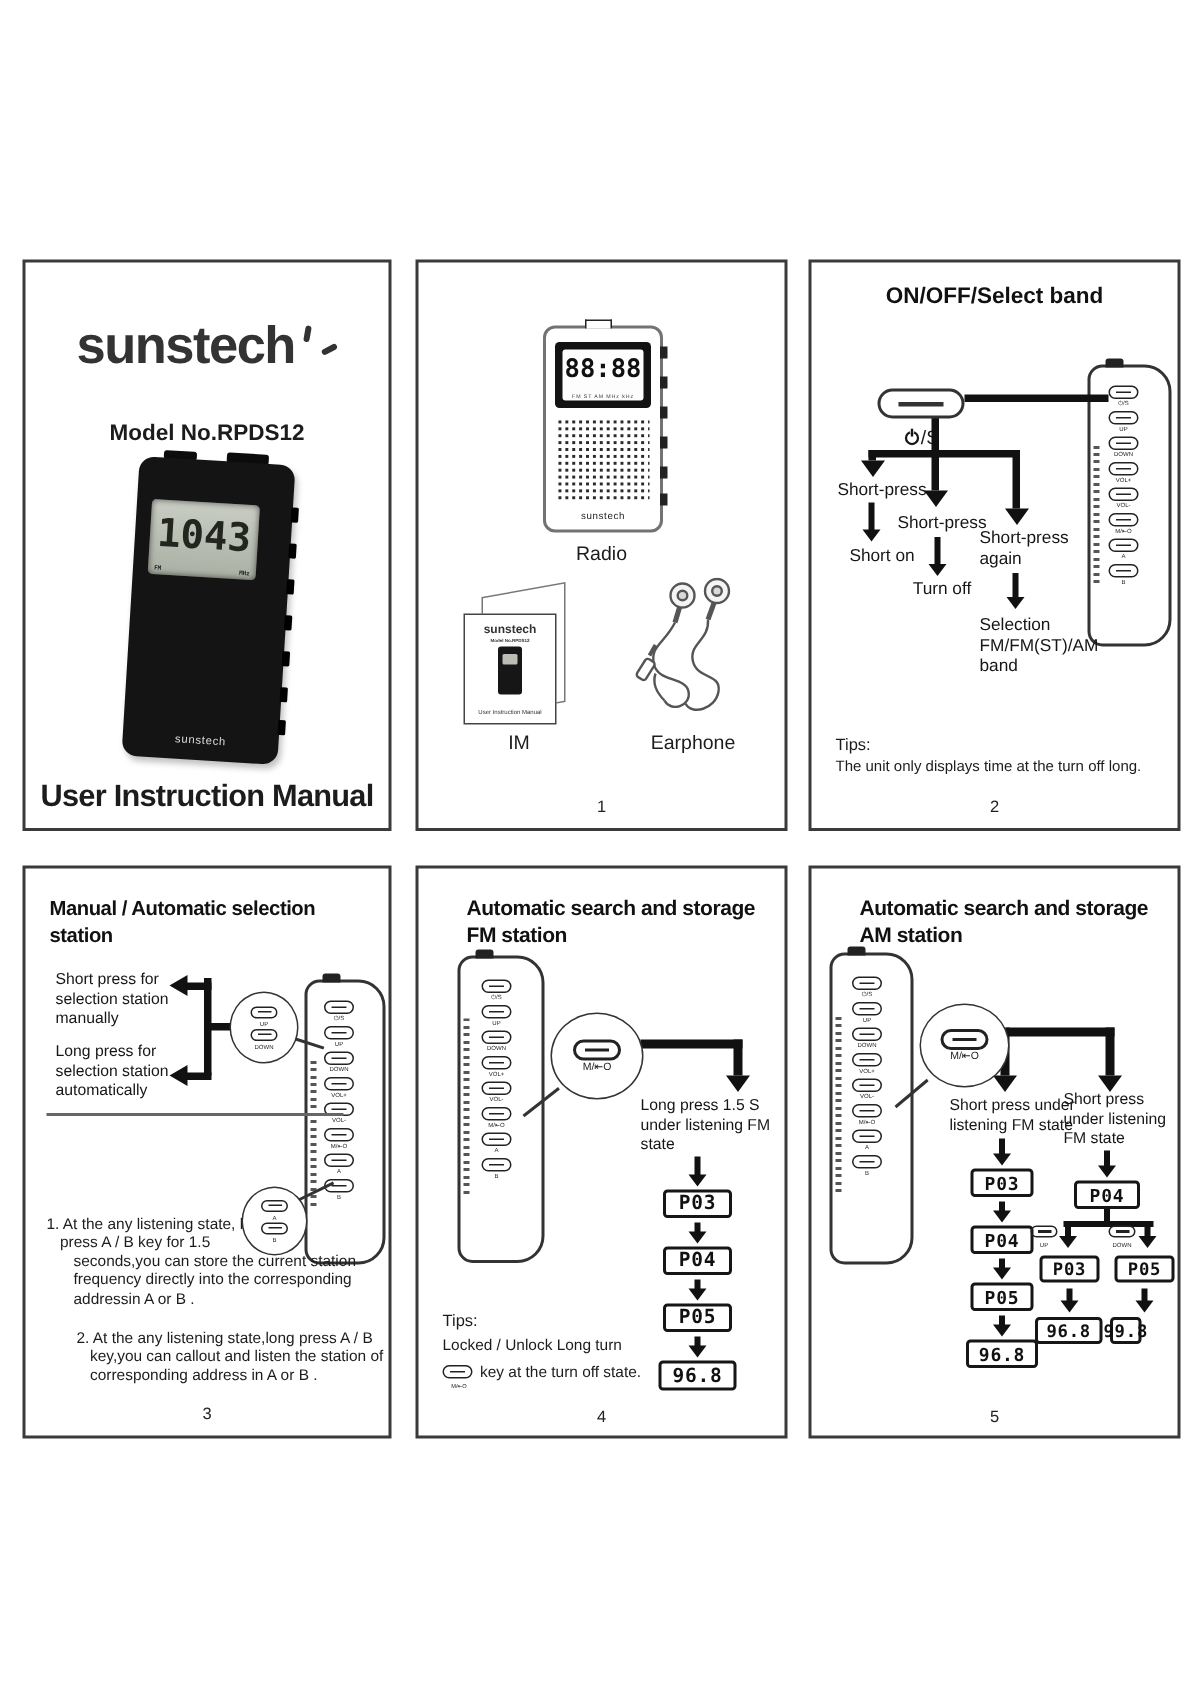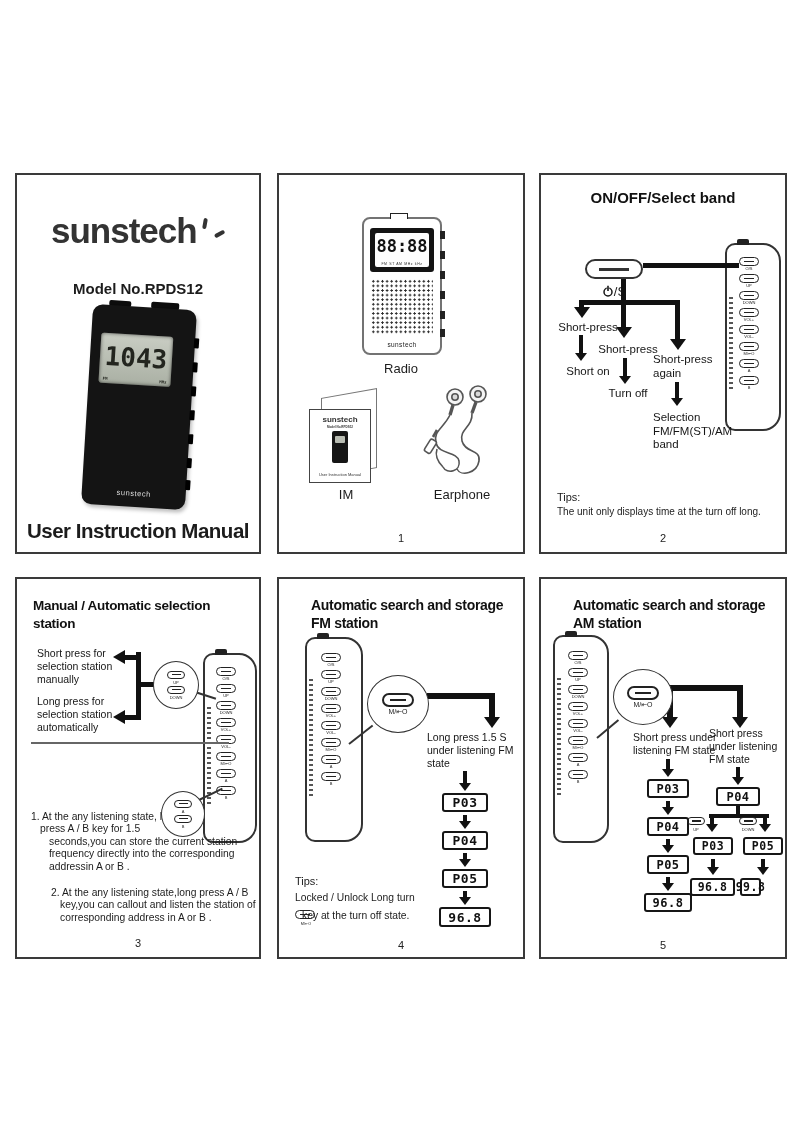--- a/index.html
+++ b/index.html
@@ -390,21 +390,21 @@
     <div class="lcdbox" style="left:163px; top:290px; width:46px; height:19px;">P05</div>
     <div class="varrow" style="left:180px; top:312px; height:14px;"></div>
     <div class="lcdbox" style="left:160px; top:328px; width:52px; height:20px;">96.8</div>
 
     <div class="tiptext" style="position:absolute; left:16px; top:296px; font-size:11px;">Tips:</div>
     <div class="tiptext" style="position:absolute; left:16px; top:313px; width:140px;">Locked / Unlock Long turn</div>
     <div class="abs" style="left:16px; top:331px; width:20px; height:9px; border:1.5px solid #222; border-radius:5px;">
       <div class="abs" style="left:4px; right:4px; top:2.6px; height:1.6px; background:#222;"></div>
     </div>
     <div class="abs" style="left:14px; top:342px; width:26px; text-align:center; font-size:3.8px;">M/⇤O</div>
-    <div class="tiptext" style="position:absolute; left:23px; top:331px; width:130px;">key at the turn off state.</div>
+    <div class="tiptext" style="position:absolute; left:41px; top:331px; width:130px;">key at the turn off state.</div>
 
     <div class="pageno" style="top:360px;">4</div>
   </div>
 
   <div class="panel" style="left:539px; top:577px; width:248px; height:382px;">
     <div class="title13" style="left:32px; top:18px; width:200px; font-size:14px;">
       <span>Automatic search and storage</span><br>
       <span>AM station</span>
     </div>
 

